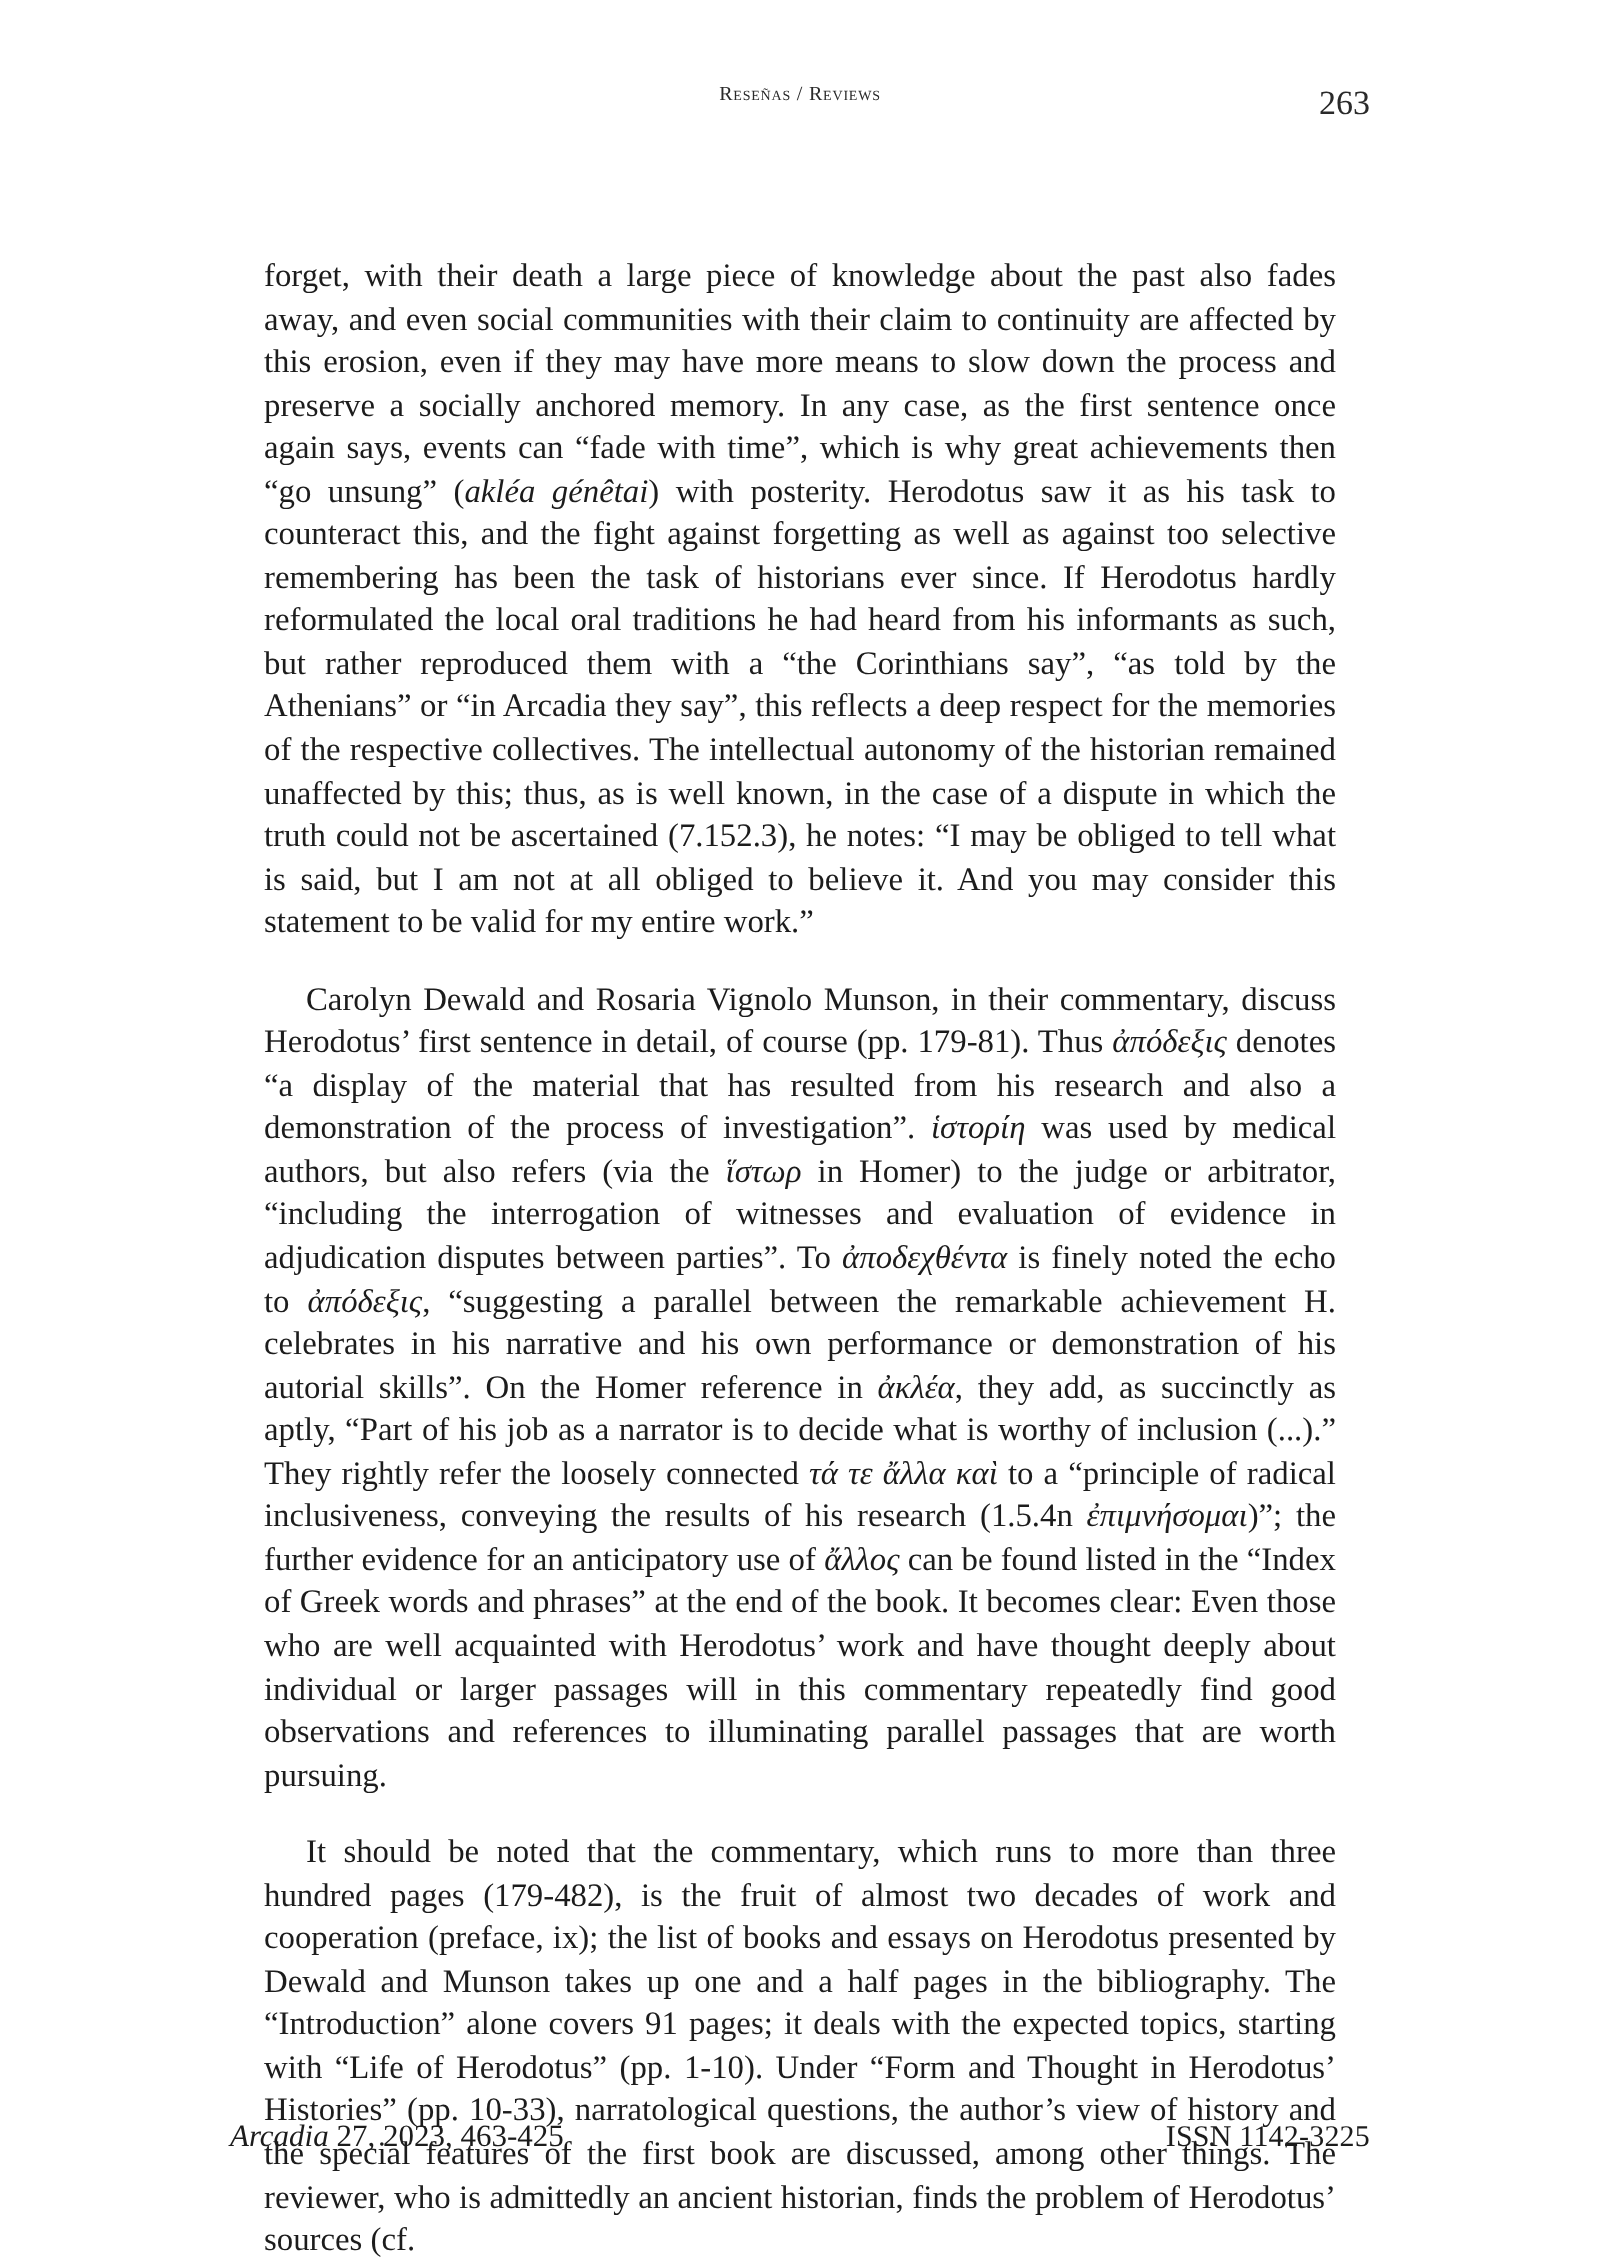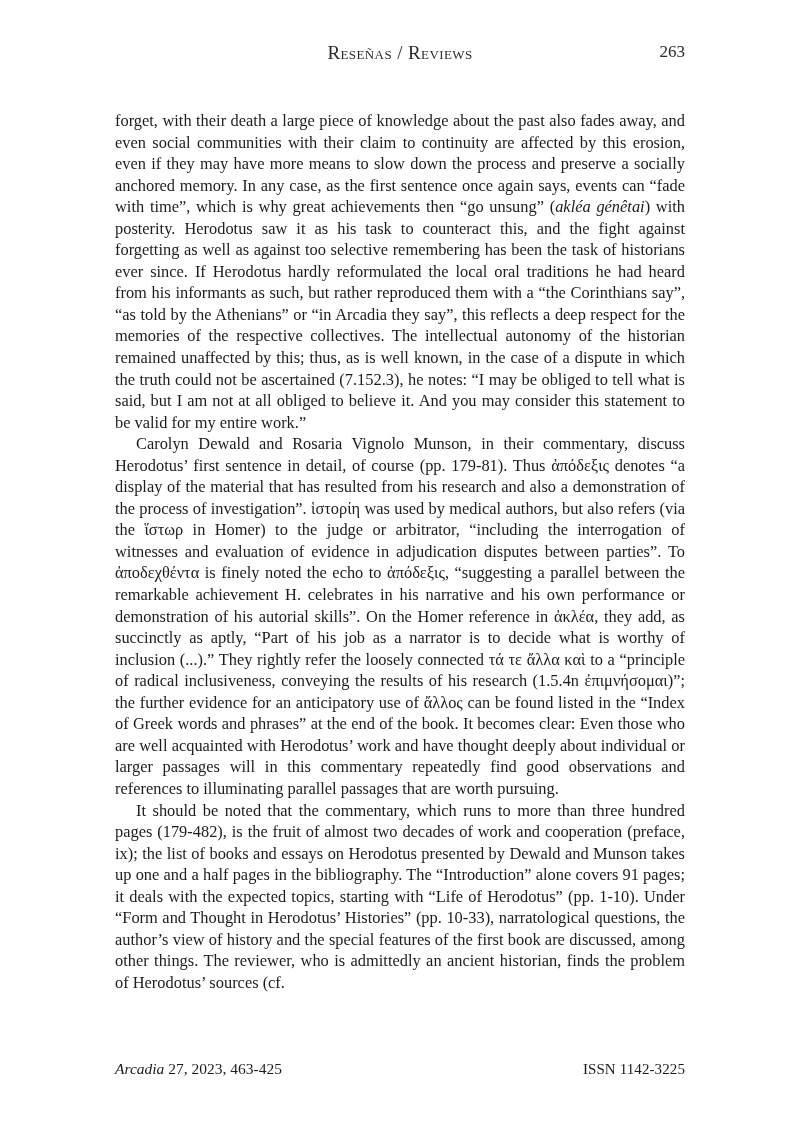--- a/index.html
+++ b/index.html
@@ -30,21 +30,21 @@
     position: absolute;
     left: 115px;
     top: 42px;
     width: 570px;
     height: 22px;
     display: flex;
     align-items: baseline;
     justify-content: center;
   }
   .running-head-title {
-    font-size: 19px;
+    font-size: 10px;
     font-variant: small-caps;
     letter-spacing: 0.4px;
     color: #2a2a2a;
     white-space: nowrap;
   }
   .page-number {
     position: absolute;
     right: 0;
     top: 0;
     font-size: 17px;
@@ -52,36 +52,37 @@
   }
 
   
   .text-column {
     position: absolute;
     left: 115px;
     top: 110px;
     width: 570px;
   }
   .para {
-    margin: 0;
+    margin: 17px;
     font-size: 16.4px;
     line-height: 21.55px;
     text-align: justify;
     text-justify: inter-word;
     color: #1c1c1c;
     hyphens: none;
   }
   .para.indent {
     text-indent: 21px;
   }
   .it {
     font-style: italic;
   }
   .gk {
     font-family: "Liberation Serif", "DejaVu Serif", serif;
+    font-style: italic;
   }
 
   
   .footer {
     position: absolute;
     left: 115px;
     top: 1060px;
     width: 570px;
     display: flex;
     justify-content: space-between;

